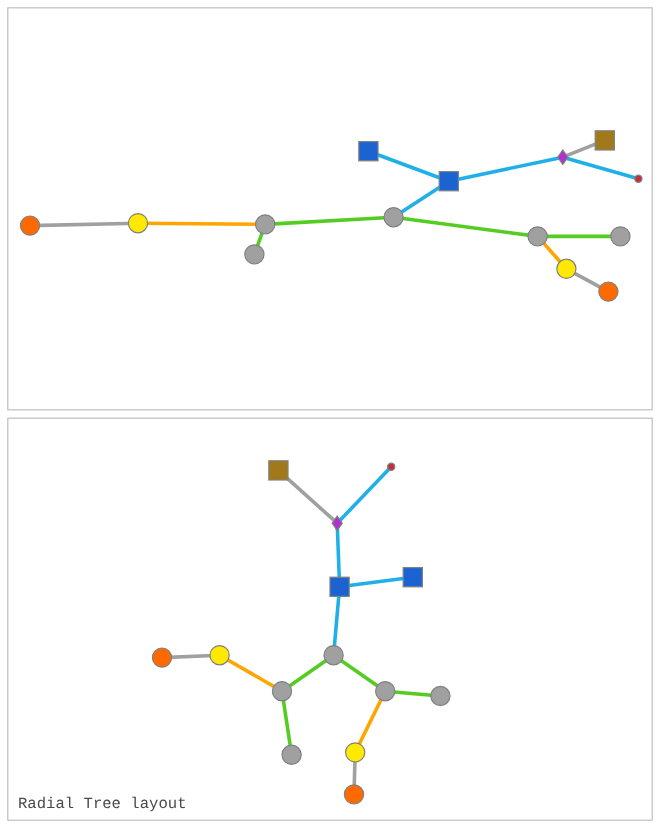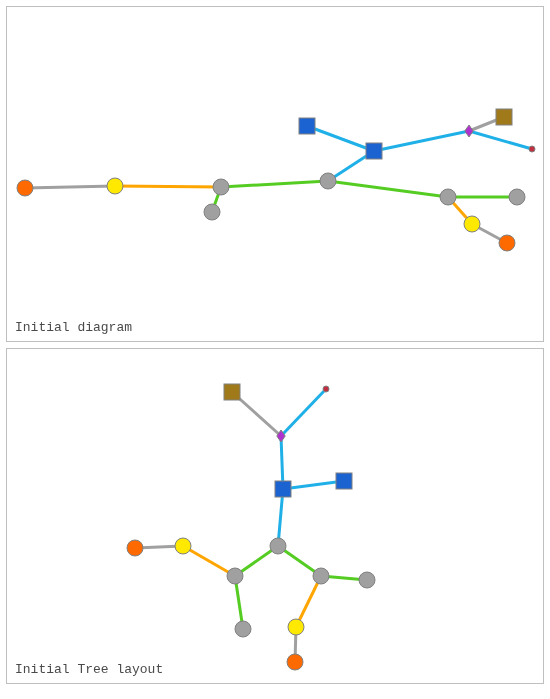--- a/index.html
+++ b/index.html
@@ -72,21 +72,20 @@
         <circle cx="108" cy="179" r="8" class="node-stroke circ-yellow"></circle>
         <circle cx="465" cy="217" r="8" class="node-stroke circ-yellow"></circle>
         <circle cx="18" cy="181" r="8" class="node-stroke circ-orange"></circle>
         <circle cx="500" cy="236" r="8" class="node-stroke circ-orange"></circle>
         <rect x="292" y="111" width="16" height="16" class="node-stroke sq-blue"></rect>
         <rect x="359" y="136" width="16" height="16" class="node-stroke sq-blue"></rect>
         <rect x="489" y="102" width="16" height="16" class="node-stroke sq-brown"></rect>
         <polygon points="462,118 466.2,124 462,130 457.8,124" class="node-stroke dia-purple"></polygon>
         <circle cx="525" cy="142" r="3" class="node-stroke tiny-red"></circle>
       </svg>
-    <div class="caption">Initial diagram</div>
   </div>
 
   <div class="panel" style="height:336px">
     <svg id="svg1" width="538" height="336">
         <line x1="228" y1="227" x2="271" y2="197" class="edge c-green"></line>
         <line x1="271" y1="197" x2="314" y2="227" class="edge c-green"></line>
         <line x1="228" y1="227" x2="236" y2="280" class="edge c-green"></line>
         <line x1="314" y1="227" x2="360" y2="231" class="edge c-green"></line>
         <line x1="228" y1="227" x2="176" y2="197" class="edge c-orange"></line>
         <line x1="314" y1="227" x2="289" y2="278" class="edge c-orange"></line>
@@ -105,16 +104,16 @@
         <circle cx="176" cy="197" r="8" class="node-stroke circ-yellow"></circle>
         <circle cx="289" cy="278" r="8" class="node-stroke circ-yellow"></circle>
         <circle cx="128" cy="199" r="8" class="node-stroke circ-orange"></circle>
         <circle cx="288" cy="313" r="8" class="node-stroke circ-orange"></circle>
         <rect x="268" y="132" width="16" height="16" class="node-stroke sq-blue"></rect>
         <rect x="329" y="124" width="16" height="16" class="node-stroke sq-blue"></rect>
         <rect x="217" y="35" width="16" height="16" class="node-stroke sq-brown"></rect>
         <polygon points="274,81 278.2,87 274,93 269.8,87" class="node-stroke dia-purple"></polygon>
         <circle cx="319" cy="40" r="3" class="node-stroke tiny-red"></circle>
       </svg>
-    <div class="caption">Initial Tree layout</div>
+    <div class="caption">Radial Tree layout</div>
   </div>
 
 </div>
 
 </body></html>

